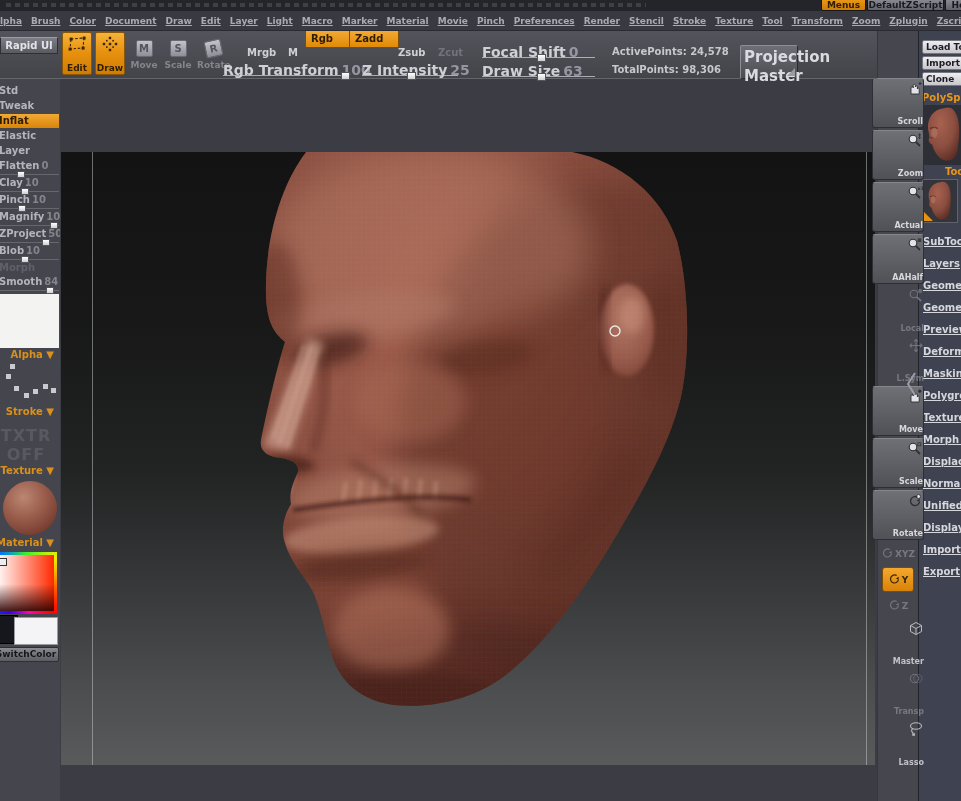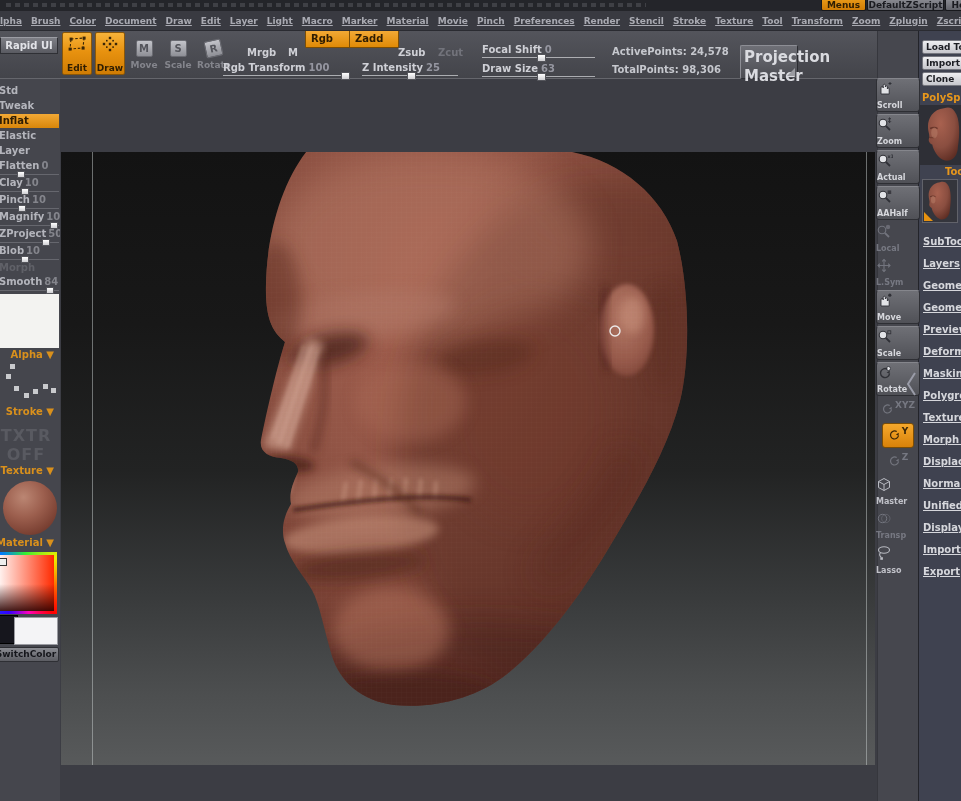--- a/index.html
+++ b/index.html
@@ -27,21 +27,21 @@
   .mode-btn .cap{font-size:9px;font-weight:bold;color:#2f1d02;}
   .dimtool{position:absolute;top:10px;width:32px;text-align:center;color:#84858c;}
   .dimtool .box{width:15px;height:15px;margin:0 auto;background:linear-gradient(#c3c4ca,#8e8f96);
        border:1px solid #6a6b72;border-radius:2px;color:#54555c;font-size:10px;font-weight:bold;line-height:15px;}
   .dimtool .box.tilt{transform:rotate(-12deg);}
   .dimtool .cap{font-size:9px;font-weight:bold;margin-top:3px;}
   .shelf-lbl{position:absolute;font-size:10px;font-weight:bold;color:#cfd0d6;white-space:nowrap;}
   .shelf-lbl.dim{color:#72737b;}
   .obtn{position:absolute;top:0;height:16px;background:linear-gradient(#f2a935,#e08a06);
        border:1px solid #7c4e05;font-size:10px;font-weight:bold;color:#2f1d02;padding:0 5px;line-height:16px;border-radius:1px;}
-  .hslider{position:absolute;height:13px;border-bottom:1px solid #c6c7cbcc;font-size:10px;font-weight:bold;color:#cfd0d6;white-space:nowrap;}
+  .hslider{position:absolute;height:13px;border-bottom:1px solid #c6c7cbcc;font-size:14px;font-weight:bold;color:#cfd0d6;white-space:nowrap;}
   .hslider .val{color:#9596a0;margin-left:3px;}
   .knob{position:absolute;bottom:-5px;width:9px;height:8px;background:linear-gradient(#ffffff,#cfcfd3);
        border:1px solid #55565c;box-sizing:border-box;}
   .pts{position:absolute;font-size:10px;font-weight:bold;color:#c6c8ce;white-space:nowrap;}
   .pm-btn{position:absolute;left:740px;top:15px;width:58px;height:34px;box-sizing:border-box;
        background:linear-gradient(#6e6f76,#4c4d53);border:1px solid #2c2d32;border-top-color:#8d8e95;border-left-color:#8d8e95;
        border-radius:2px;color:#dadbe0;font-size:15px;font-weight:bold;padding:2px 3px;line-height:1.25;}
   .pm-btn::after{content:"";position:absolute;right:2px;bottom:2px;border-left:8px solid transparent;border-bottom:8px solid #9a9ba1;}
   .rapid-btn{position:absolute;left:0;top:37px;width:58px;height:17px;z-index:6;box-sizing:border-box;
        background:linear-gradient(#7e7f86,#595a61);border:1px solid #2f3035;border-top-color:#9c9da4;
@@ -76,29 +76,29 @@
   
   .canvas{position:absolute;left:60px;top:78px;width:817px;height:723px;background:#3c3d44;z-index:1;}
   .document{position:absolute;left:1px;top:74px;width:814px;height:613px;overflow:hidden;
        background:linear-gradient(#131313 0%,#181818 28%,#222323 52%,#383a3b 72%,#4c4e4f 88%,#585a5b 100%);}
   .gline{position:absolute;top:0;width:1px;height:100%;background:rgba(198,203,203,.5);}
   .head-svg{position:absolute;left:0;top:0;}
   
   .right-shelf{position:absolute;left:877px;top:30px;width:41px;height:771px;background:#46474e;
        border-left:1px solid #36373d;box-sizing:border-box;display:flex;flex-direction:column;align-items:center;
        padding-top:48px;gap:2px;z-index:3;}
-  .sbtn{width:44px;box-sizing:border-box;display:flex;flex-direction:column;align-items:flex-start;padding:2px 0 1px;border-radius:3px;}
+  .sbtn{width:52px;box-sizing:border-box;display:flex;flex-direction:column;align-items:flex-end;padding:2px 0 1px;border-radius:3px;gap:16px;}
   .sbtn .lbl{font-size:8px;font-weight:bold;margin-top:1px;}
   .sbtn.raised{background:linear-gradient(#6f7076,#505157);border:1px solid #2e2f34;border-top-color:#85868c;color:#2f3036;}
   .sbtn.raised .lbl{color:#d6d7dc;}
   .sbtn.flat{color:#b9bbc2;}
   .sbtn.flat .lbl{color:#c0c1c8;}
   .sbtn.disabled{color:#7e808a;opacity:.8;}
   .sbtn.disabled .lbl{color:#83858f;}
-  .sbtn.axis{flex-direction:row;gap:1px;padding:2px 3px;width:32px;justify-content:center;align-items:flex-start;}
+  .sbtn.axis{flex-direction:row;gap:1px;padding:2px 3px;width:32px;justify-content:center;align-items:center;}
   .sbtn.axis .lbl{margin-top:0;font-size:9px;}
   .sbtn.active{background:linear-gradient(#f5a82c,#d8820a);border:1px solid #7c4e05;color:#3a2607;}
   
   .tool-panel{position:absolute;left:918px;top:11px;width:43px;height:790px;background:#3f4250;
        border-left:1px solid #23242a;box-sizing:border-box;overflow:hidden;z-index:2;}
   .tp-head{display:flex;align-items:center;gap:3px;padding:5px 0 5px 2px;white-space:nowrap;}
   .tp-title{color:#e8971c;font-weight:bold;font-size:12px;}
   .tpbtn{width:46px;height:12px;margin:0 0 2px 3px;background:linear-gradient(#eeeef1,#c6c6cc);
        border:1px solid #75767e;border-radius:2px;font-size:9px;font-weight:bold;color:#1c1d23;
        padding-left:3px;line-height:12px;white-space:nowrap;overflow:hidden;}

